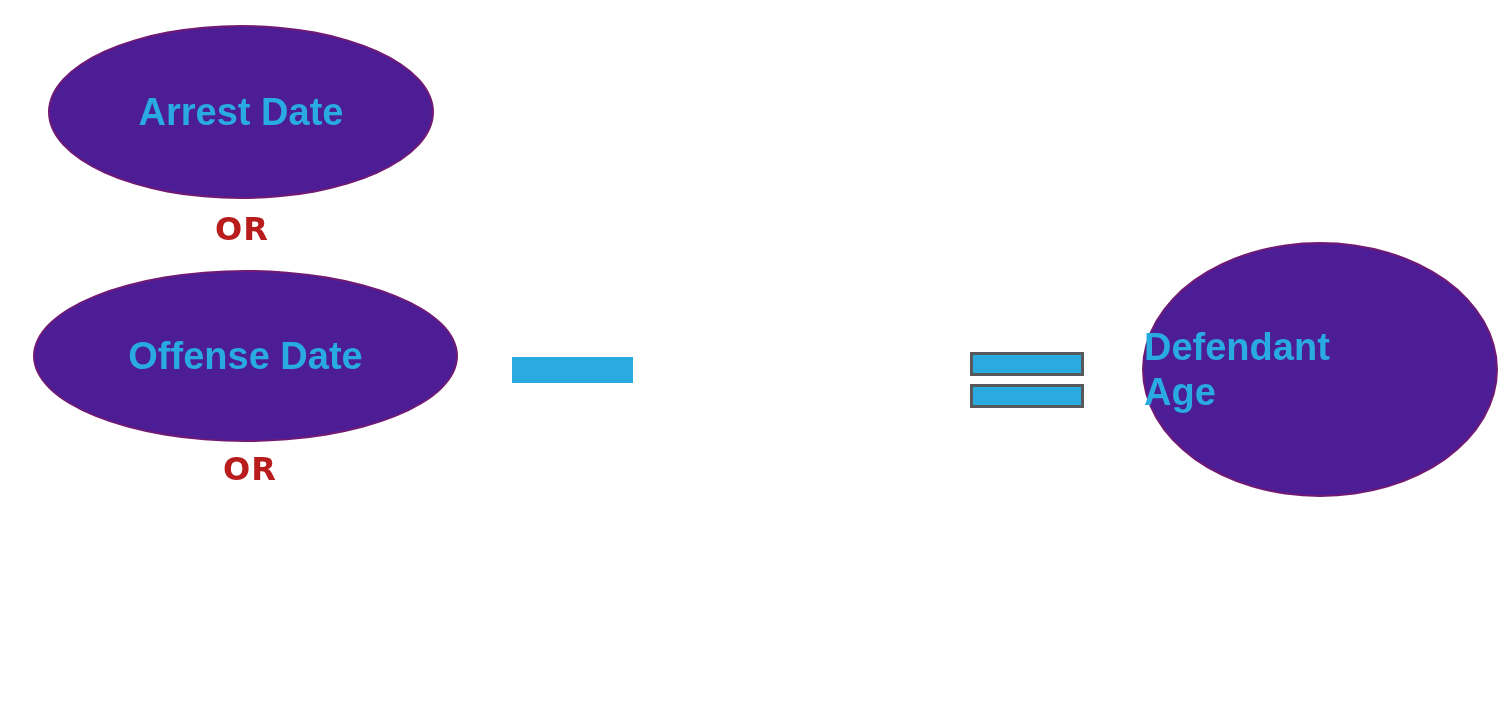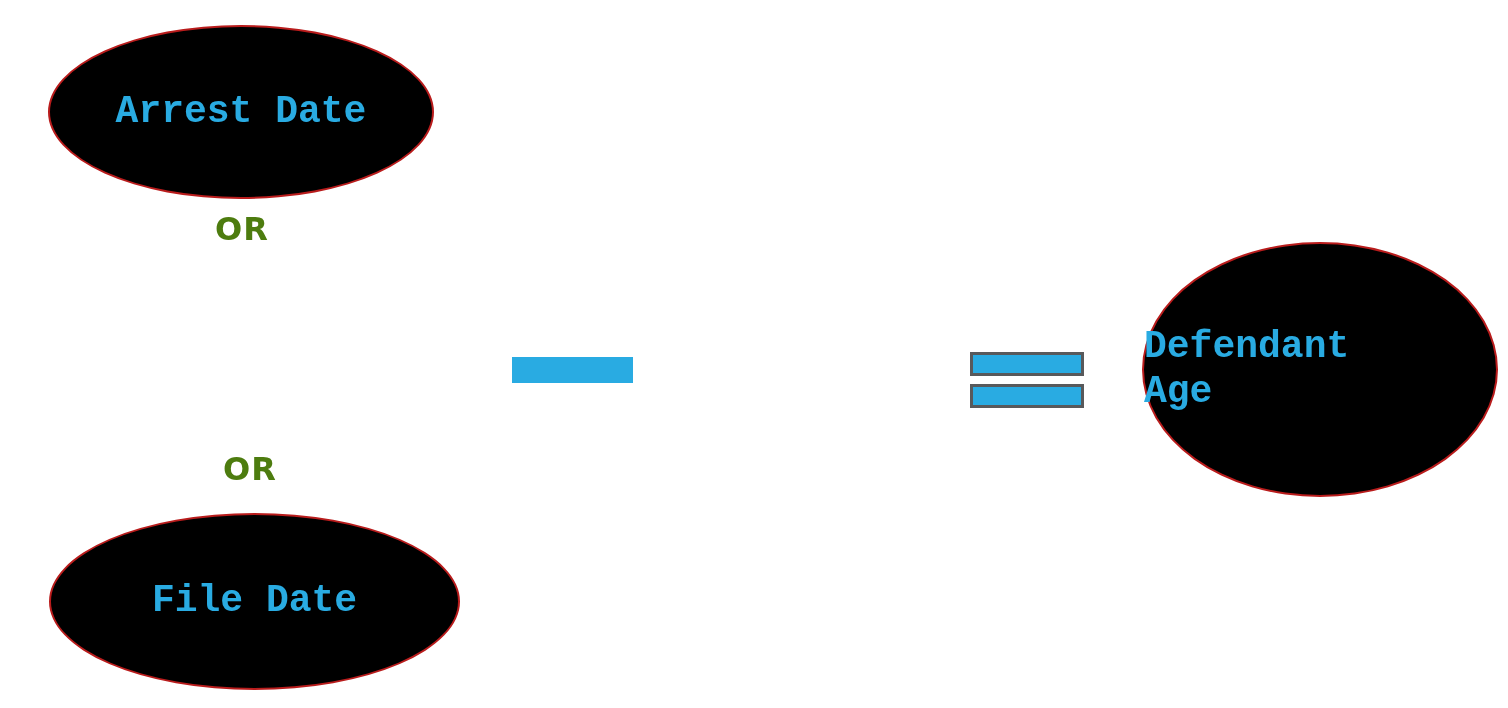--- a/index.html
+++ b/index.html
@@ -10,47 +10,46 @@
   .canvas {
     position: relative;
     width: 1508px;
     height: 708px;
     background: #FFFFFF;
     overflow: hidden;
     font-family: "Liberation Sans", sans-serif;
   }
   .ellipse {
     position: absolute;
-    background: #000000;
-    border: 2px solid #b91c1c;
+    background: #4c1d95;
+    border: 2px solid #701a75;
     border-radius: 50%;
     display: flex;
     align-items: center;
     justify-content: center;
     box-sizing: border-box;
-    font-family: Liberation Mono, monospace;
   }
   .node-label {
     color: #29ABE2;
     font-weight: bold;
     font-size: 38px;
     line-height: 1.18;
     text-align: center;
     white-space: pre-line;
   }
   .ellipse.defendant {
     justify-content: flex-start;
   }
   .ellipse.defendant .node-label {
     text-align: left;
   }
   .or-label {
     position: absolute;
     width: 90px;
-    color: #4d7c0f;
+    color: #b91c1c;
     font-family: "DejaVu Sans", sans-serif;
     font-weight: bold;
     font-size: 32px;
     letter-spacing: 1px;
     text-align: center;
   }
   .minus-bar {
     position: absolute;
     left: 512px;
     top: 357px;
@@ -82,26 +81,26 @@
 <body>
 
 <div class="canvas">
 
   <div class="ellipse e-arrest">
     <span class="node-label">Arrest Date</span>
   </div>
 
   <div class="or-label or-top">OR</div>
 
+  <div class="ellipse e-offense">
+    <span class="node-label">Offense Date</span>
+  </div>
 
   <div class="or-label or-bottom">OR</div>
 
-  <div class="ellipse e-file">
-    <span class="node-label">File Date</span>
-  </div>
 
   <div class="minus-bar"></div>
 
 
   <div class="equals-sign">
     <div class="equals-bar"></div>
     <div class="equals-bar"></div>
   </div>
 
   <div class="ellipse defendant e-defendant">

